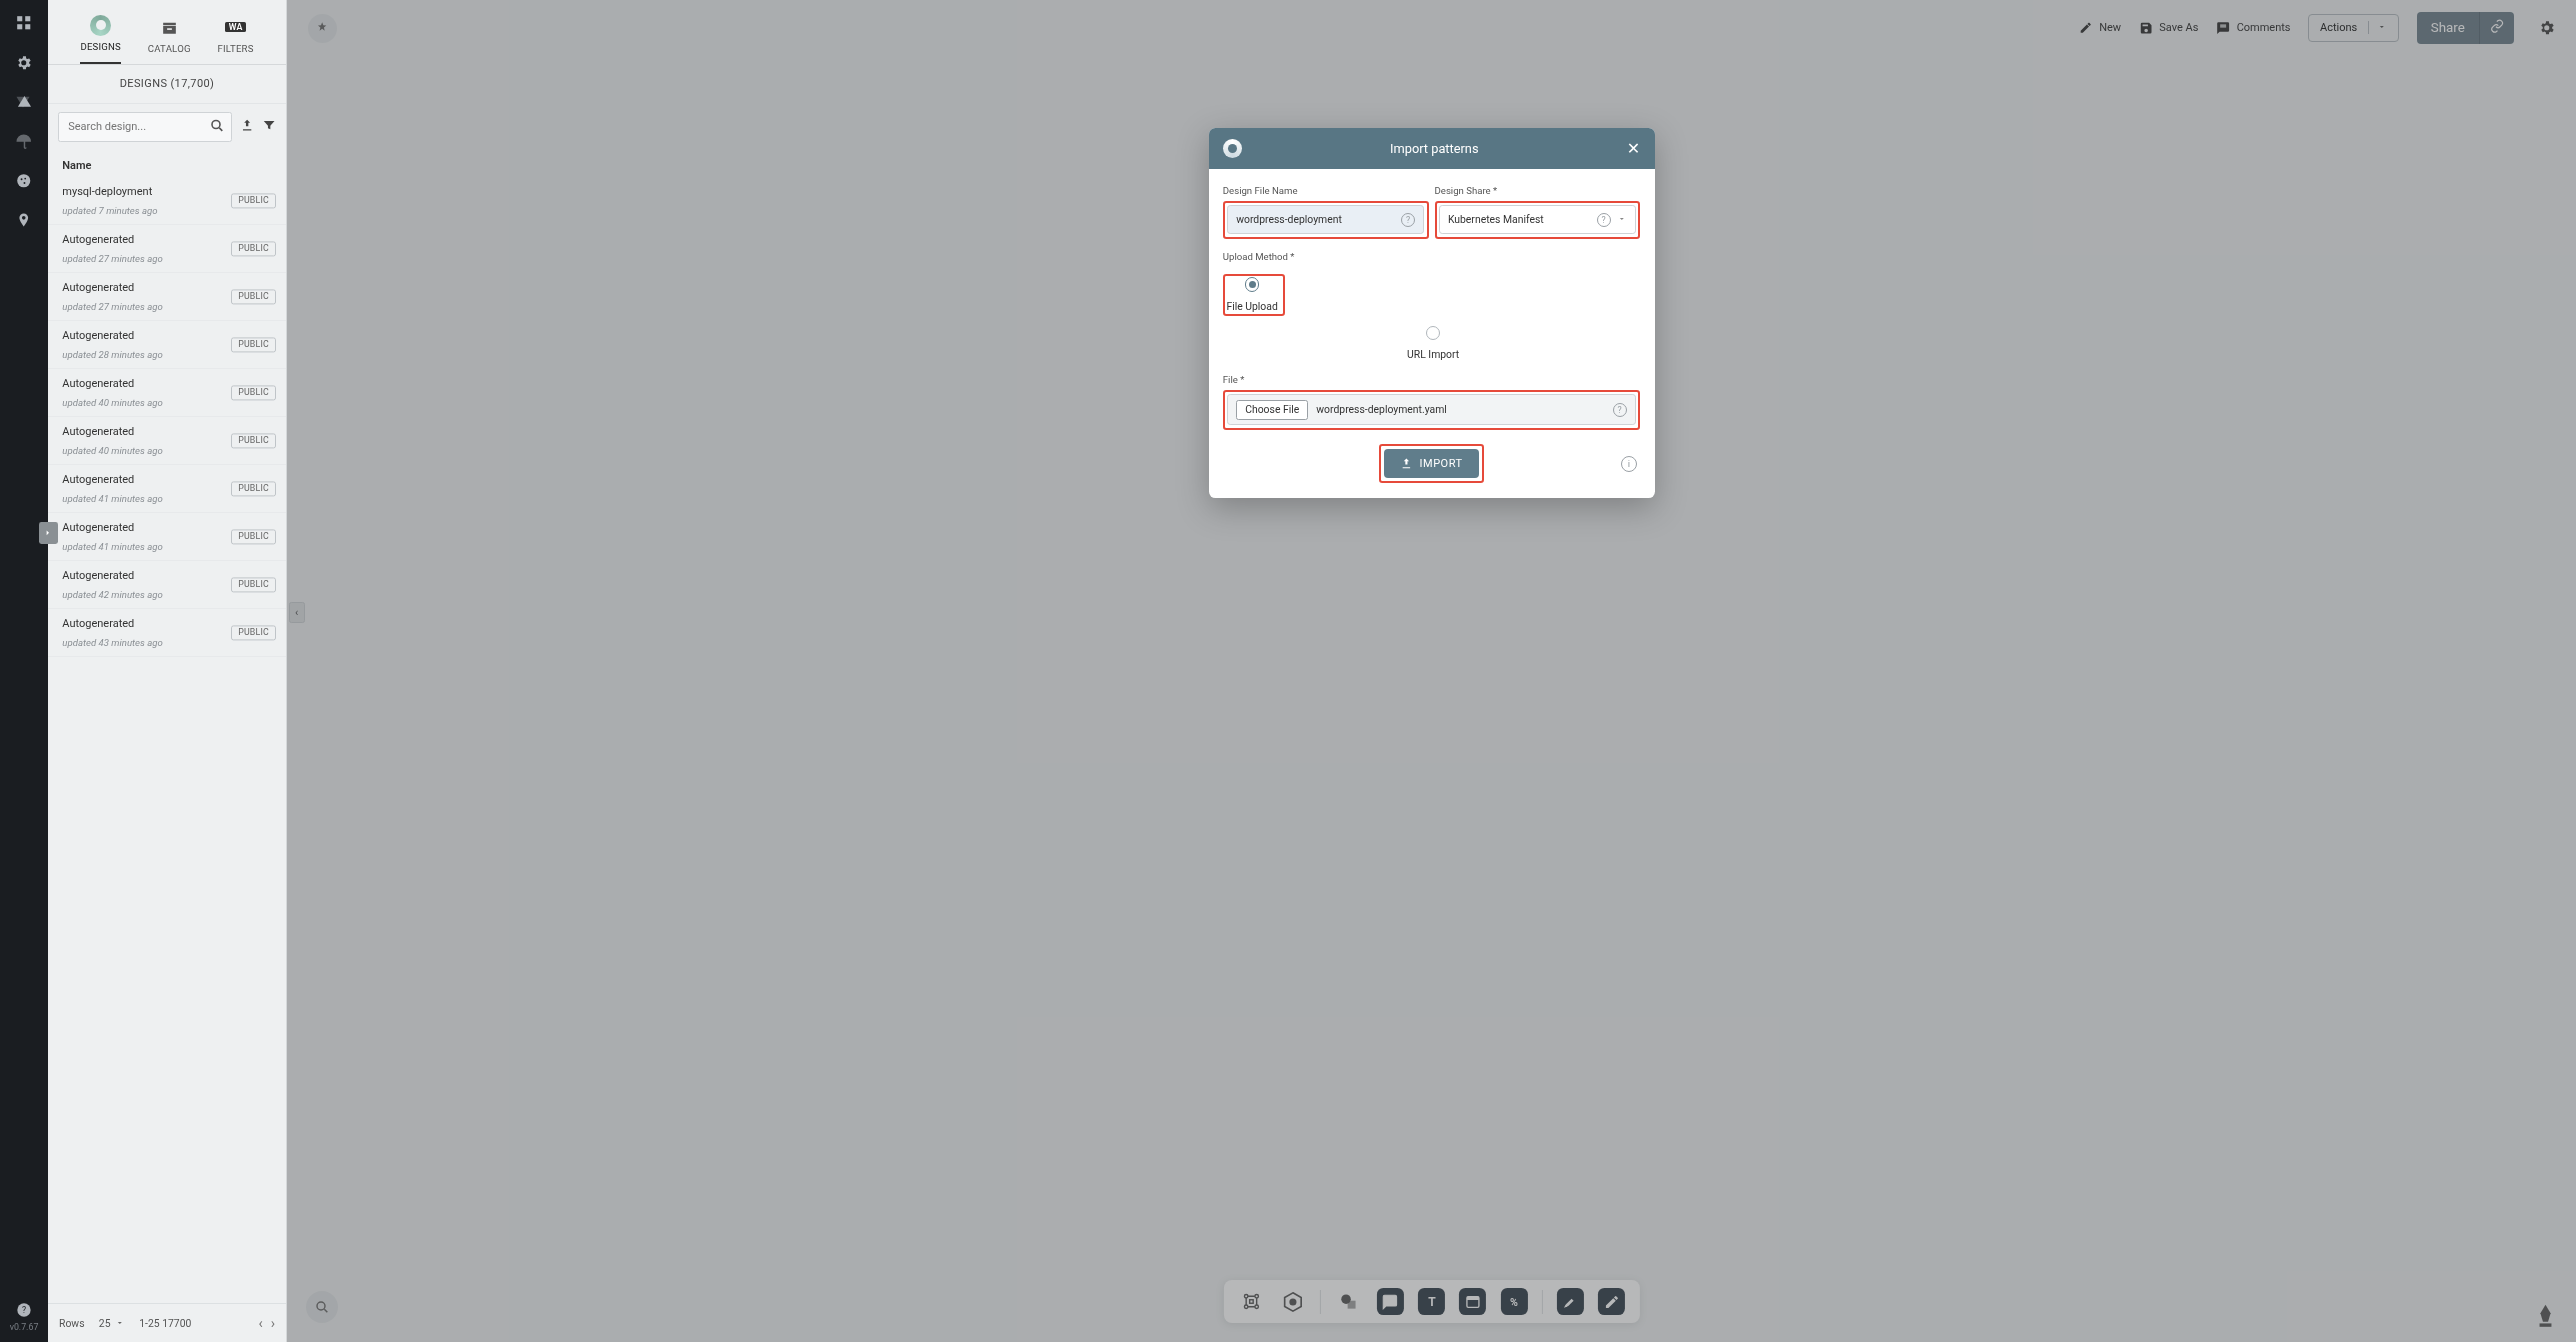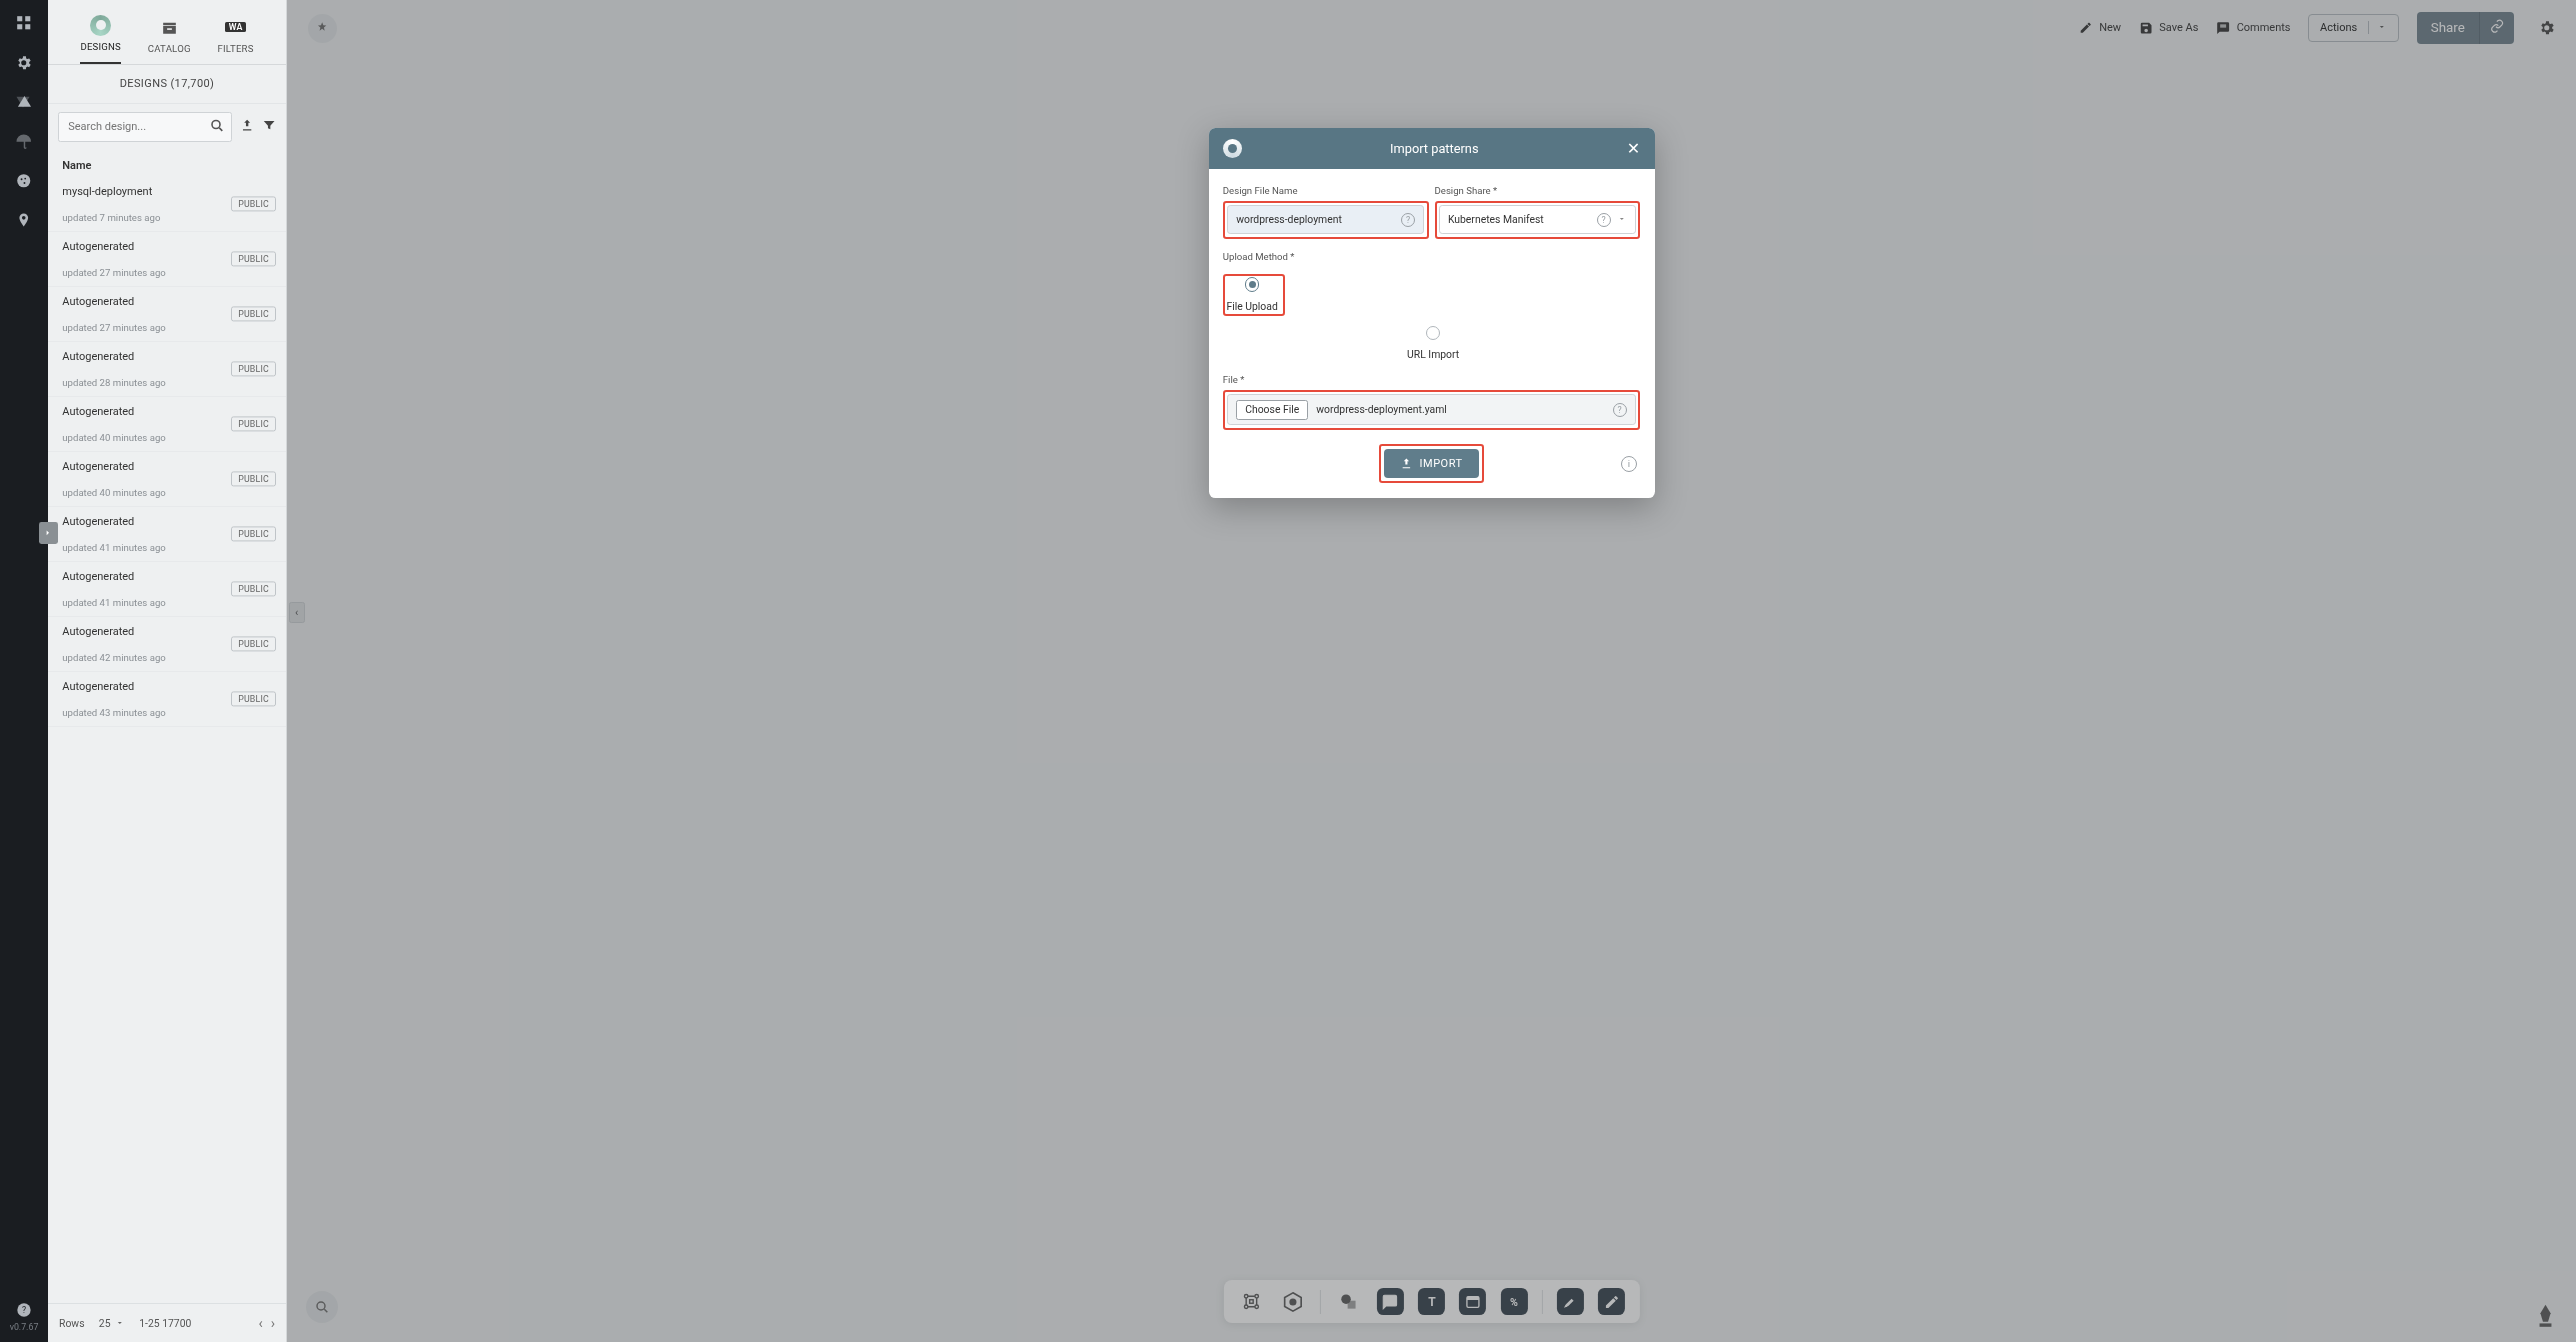--- a/index.html
+++ b/index.html
@@ -26,21 +26,21 @@
 .side-search-row { display:flex; align-items:center; gap:8px; padding: 8px 9.6px 4.8px; }
 .search-wrap { flex:1; position:relative; }
 .search-wrap input { width:100%; padding: 7.2px 29px 7.2px 9.6px; border:0.8px solid #cfd3d6; border-radius:2.4px; background:#f7f8f9; font-size:11px; color:#555;}
 .search-wrap .sicon { position:absolute; right:6.4px; top:50%; transform:translateY(-50%); color:#555; }
 .side-tools .ticn { width:14.3px; height:14.3px; color:#444; cursor:pointer;}
 
 .list-h { padding: 12.8px 14.3px 4.8px; font-weight:600; color:#333; font-size:11px;}
 .dlist { flex:1; overflow:auto; }
 .drow { padding: 8px 14.3px; border-bottom:0.8px solid #e7e9eb; position:relative; }
 .drow .dname { font-size:11px; color:#333; }
-.drow .dmeta { font-size:9.6px; color:#8a8f94; margin-top:14px;}
+.drow .dmeta { font-size:9.6px; color:#8a8f94; font-style:italic; margin-top:7px;}
 .badge { position:absolute; right:9.6px; top:50%; transform:translateY(-50%); border:0.8px solid #bfc4c8; border-radius:2.4px; padding:1.6px 6.4px; font-size:8.8px; color:#666; letter-spacing:0.2px;}
 
 .side-footer { display:flex; align-items:center; gap:14.3px; padding: 11px 11px; border-top:0.8px solid #dce0e2; font-size:10.4px; color:#555;text-align:right;}
 .side-footer .pg-sel { display:flex; align-items:center; gap:4.8px; cursor:pointer;}
 .side-footer .pager { margin-left:auto; display:flex; align-items:center; gap:8px;}
 .side-footer .chev { color:#777; cursor:pointer; font-size:14.3px;}
 
 
 .main { flex:1; position:relative; background:#edeff0; }
 .topbar { position:absolute; top:0; left:0; right:0; height:56px; display:flex; align-items:center; padding: 8px 21px; }

